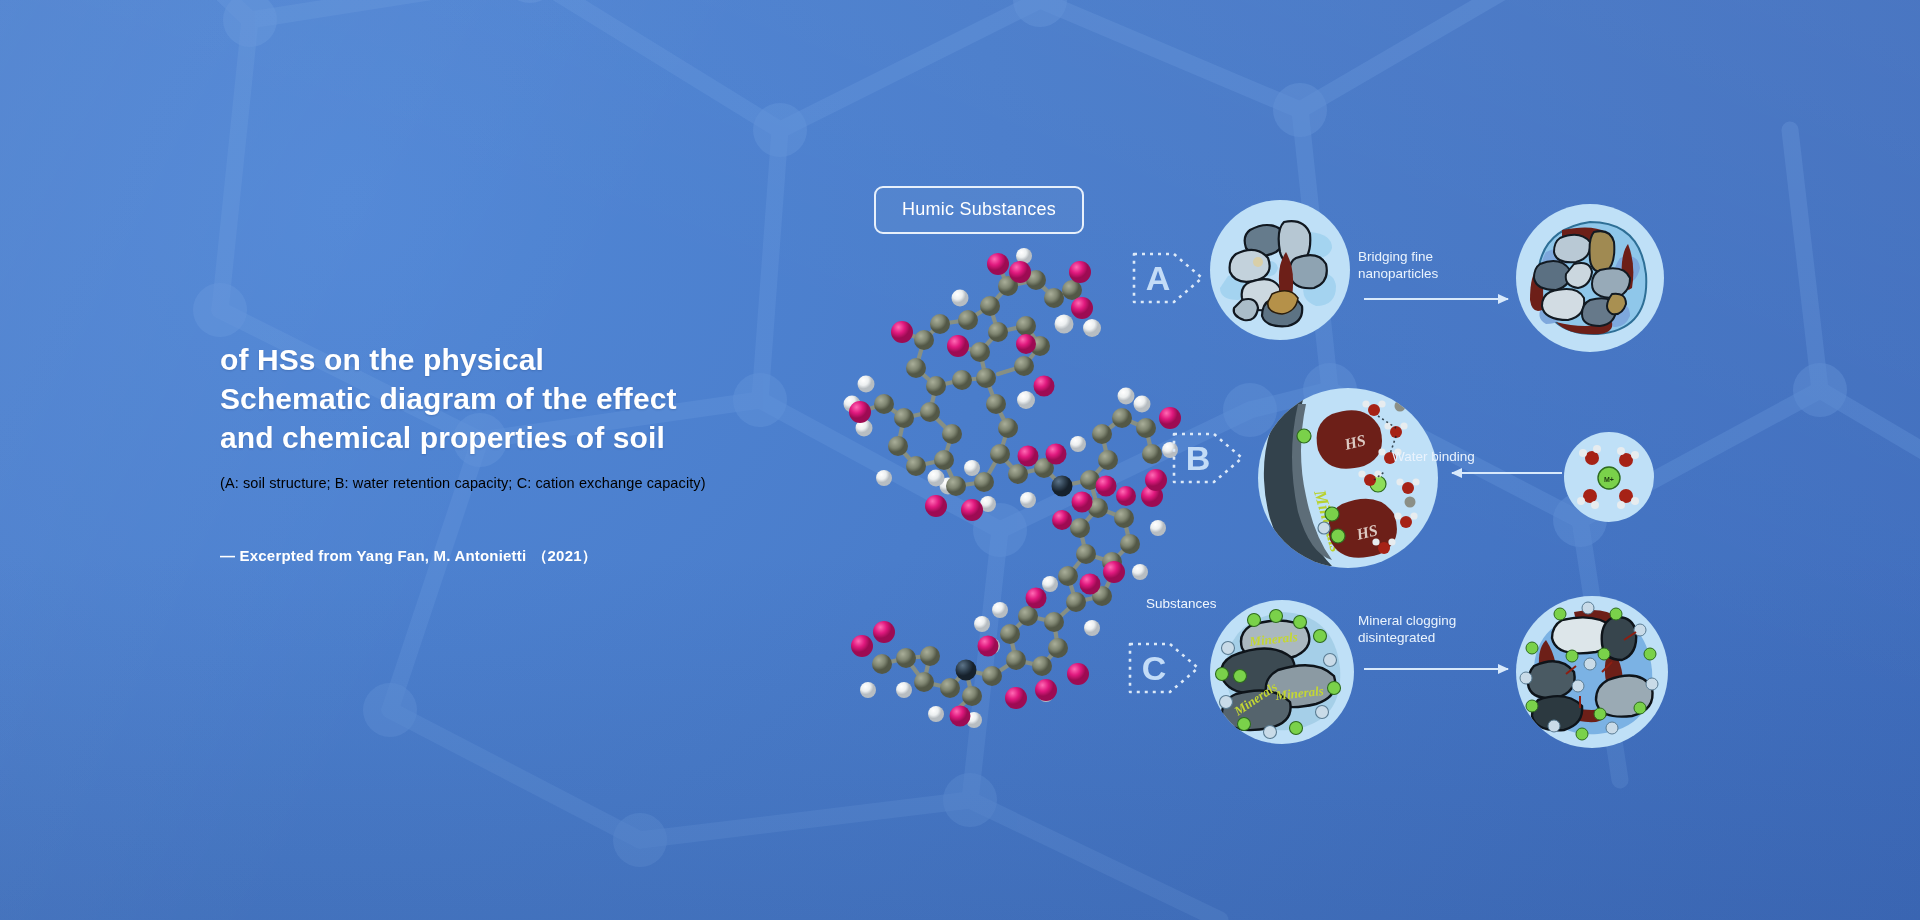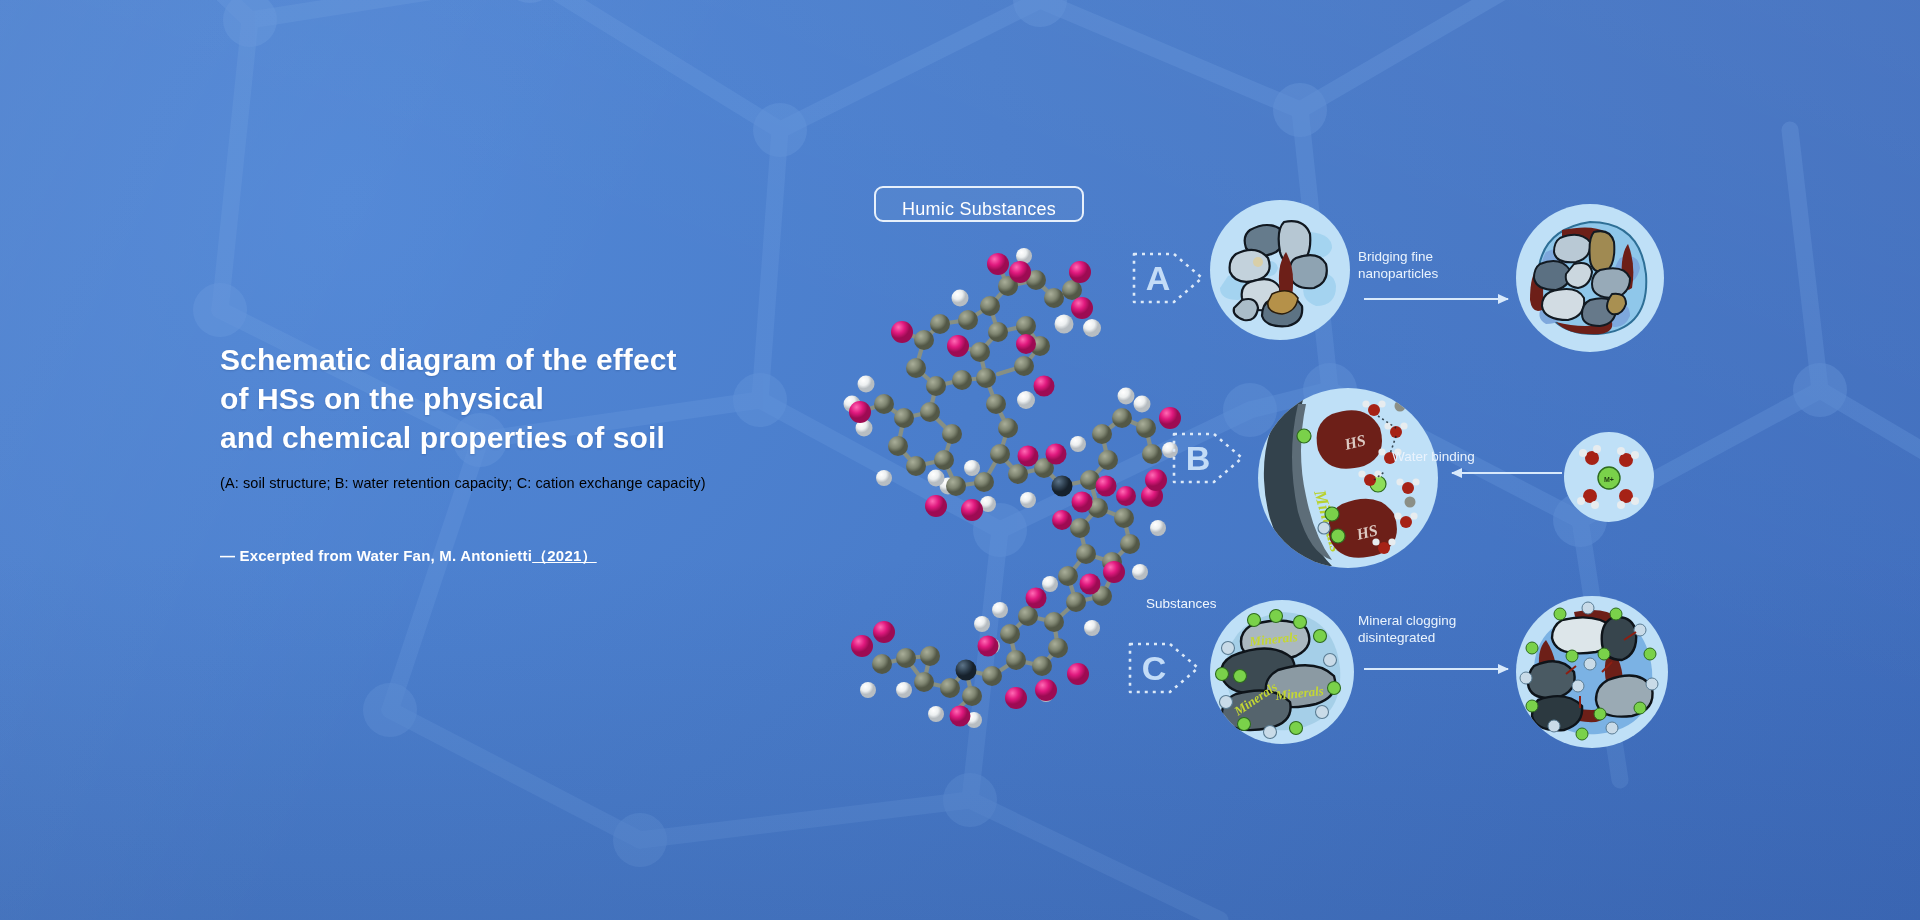--- a/index.html
+++ b/index.html
@@ -68,29 +68,29 @@
   }
   .attribution {
     margin-top: 54px;
     color: #ffffff;
     font-size: 15px;
     font-weight: bold;
     letter-spacing: .2px;
   }
   .attribution .year {
     font-weight: bold;
-    text-decoration: underline;
+    margin-left: 6px;
   }
 
   
   .badge {
     position: absolute;
     left: 874px;
     top: 186px;
-    padding: 11px 26px 0;
+    padding: 11px 26px 12px;
     border: 2px solid #e7f0fb;
     border-radius: 9px;
     color: #ffffff;
     font-size: 18px;
     letter-spacing: .25px;
     background: rgba(255,255,255,.04);
     white-space: nowrap;
   }
 
   
@@ -227,27 +227,27 @@
       </g>
     </defs>
     <use href="#netlines"></use>
     <use href="#netnodes"></use>
   </svg>
 
   <div class="bg-sheen"></div>
 
   <div class="left-pane">
     <h1 class="headline">
+      <span>of HSs on the physical</span>
       <span>Schematic diagram of the effect</span>
-      <span>of HSs on the physical</span>
       <span>and chemical properties of soil</span>
     </h1>
     <div class="subcaption">(A: soil structure; B: water retention capacity; C: cation exchange capacity)</div>
     <div class="attribution">
-      <span>— Excerpted from Water Fan, M. Antonietti</span><span class="year">（2021）</span>
+      <span>— Excerpted from Yang Fan, M. Antonietti</span><span class="year">（2021）</span>
     </div>
   </div>
 
   <div class="badge">
     <span>Humic Substances</span>
   </div>
 
   <svg class="molecule" viewBox="0 0 360 500">
     <defs>
       <radialGradient id="gC" cx="34%" cy="30%">

